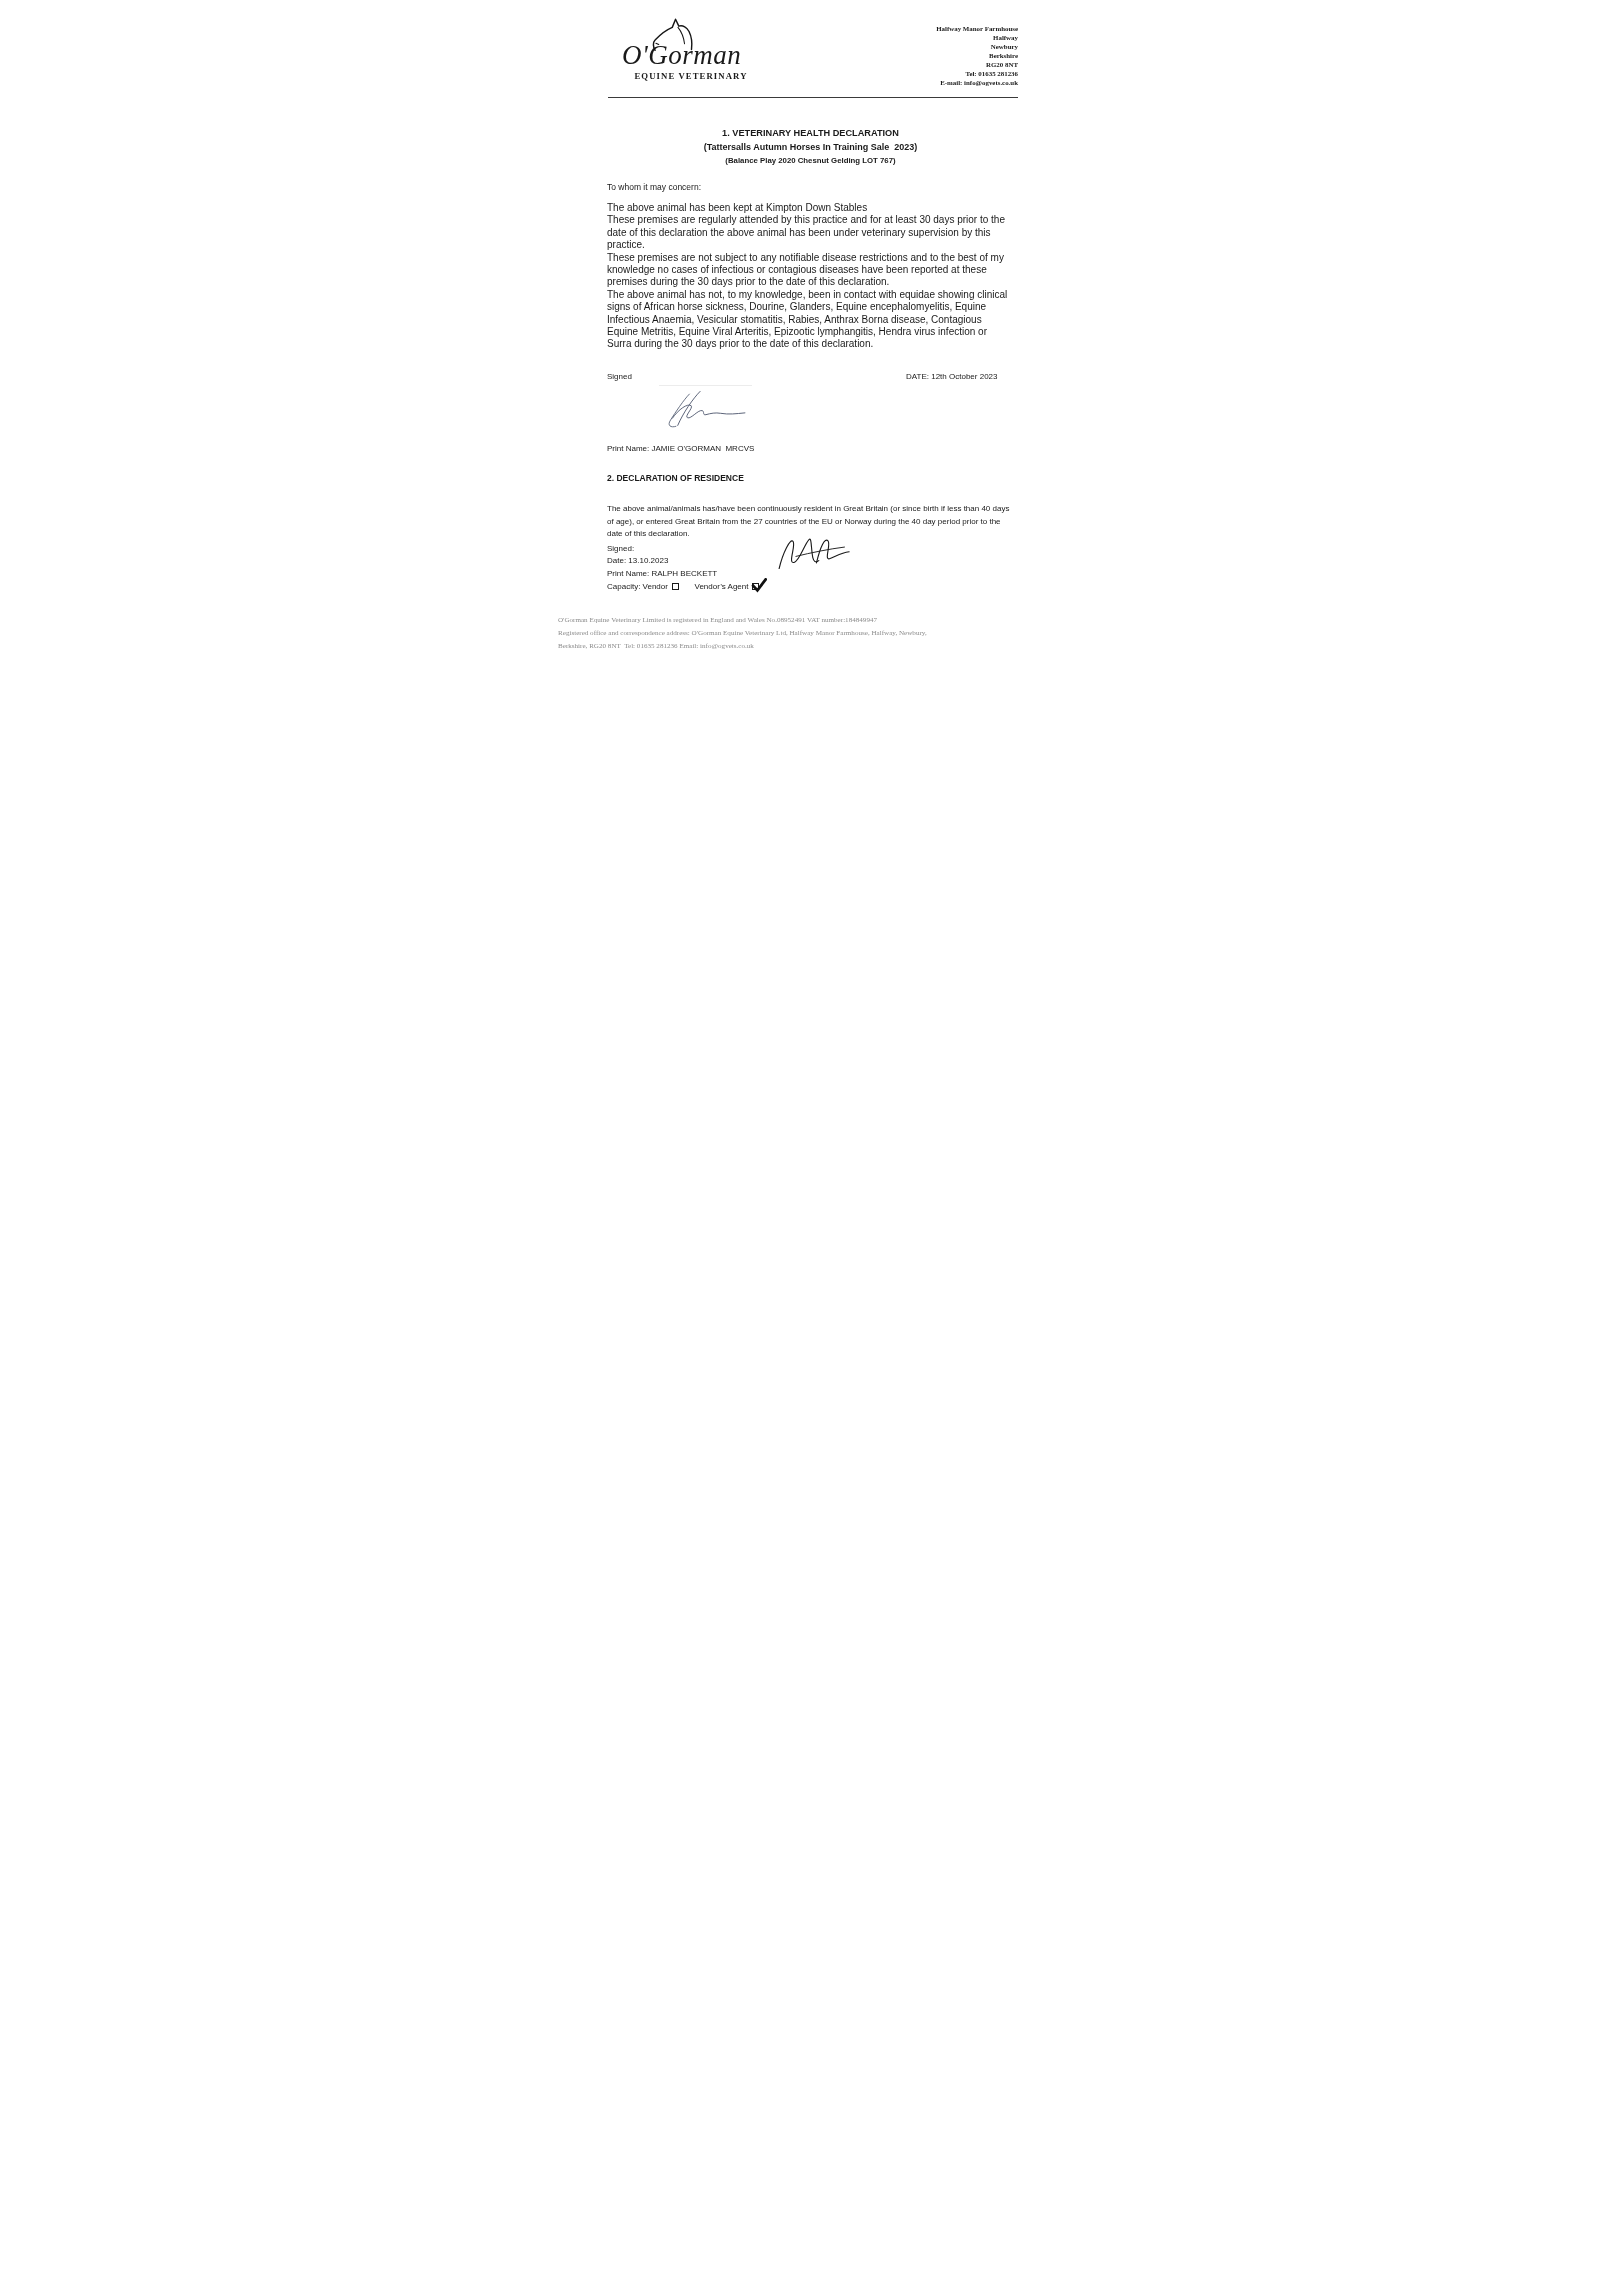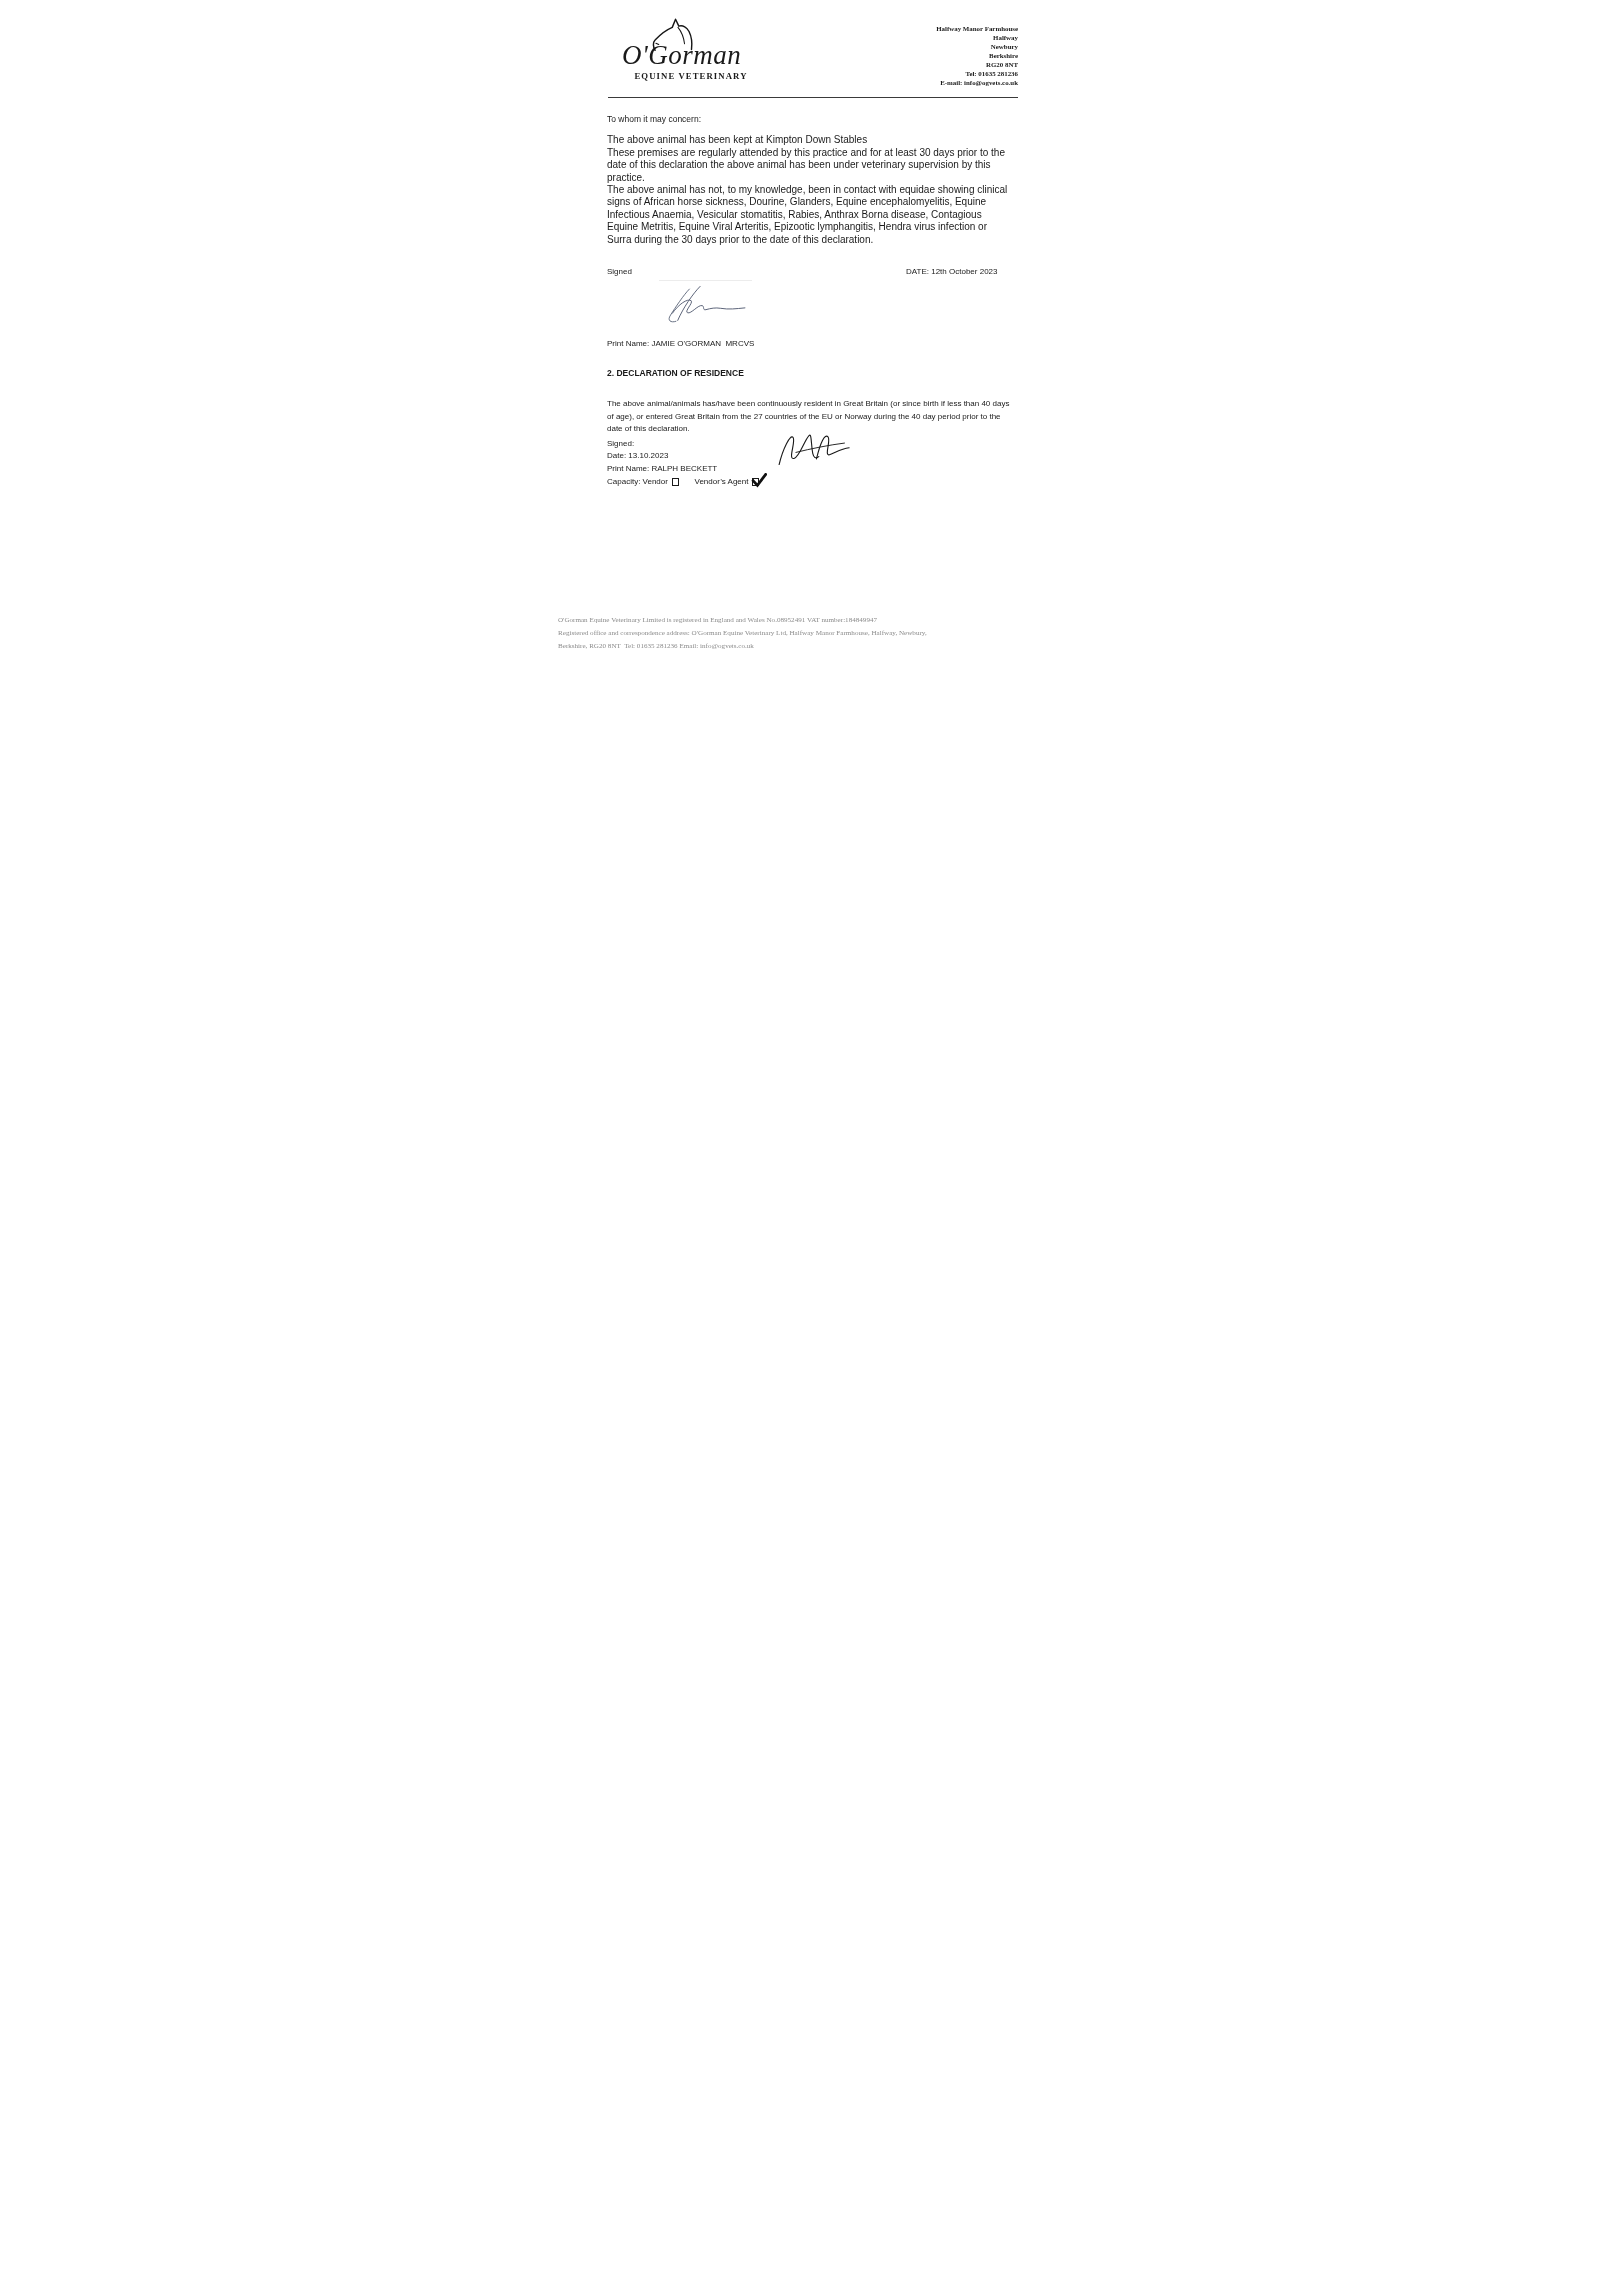--- a/index.html
+++ b/index.html
@@ -79,28 +79,34 @@
       <div data-bind="header.address_lines.2">Newbury</div>
       <div data-bind="header.address_lines.3">Berkshire</div>
       <div data-bind="header.address_lines.4">RG20 8NT</div>
       <div data-bind="header.address_lines.5">Tel: 01635 281236</div>
       <div data-bind="header.address_lines.6">E-mail: info@ogvets.co.uk</div>
     </div>
   </div>
 
   <div class="divider"></div>
 
+  <div class="title-block">
+    <div class="title-line1" data-bind="title.line1">1. VETERINARY HEALTH DECLARATION</div>
+    <div class="title-line2" data-bind="title.line2">(Tattersalls Autumn Horses In Training Sale  2023)</div>
+    <div class="title-line3" data-bind="title.line3">(Balance Play 2020 Chesnut Gelding LOT 767)</div>
+  </div>
 
   <div class="content">
 
     <div class="salutation" data-bind="declaration.salutation">To whom it may concern:</div>
 
     <div class="body-text">
       <div data-bind="declaration.lines.0">The above animal has been kept at Kimpton Down Stables</div>
       <div data-bind="declaration.lines.1">These premises are regularly attended by this practice and for at least 30 days prior to the date of this declaration the above animal has been under veterinary supervision by this practice.</div>
+      <div data-bind="declaration.lines.2">These premises are not subject to any notifiable disease restrictions and to the best of my knowledge no cases of infectious or contagious diseases have been reported at these premises during the 30 days prior to the date of this declaration.</div>
       <div data-bind="declaration.lines.3">The above animal has not, to my knowledge, been in contact with equidae showing clinical signs of African horse sickness, Dourine, Glanders, Equine encephalomyelitis, Equine Infectious Anaemia, Vesicular stomatitis, Rabies, Anthrax Borna disease, Contagious Equine Metritis, Equine Viral Arteritis, Epizootic lymphangitis, Hendra virus infection or Surra during the 30 days prior to the date of this declaration.</div>
     </div>
 
     <div class="signed-row">
       <span data-bind="declaration.signed_label">Signed</span>
       <span class="date-label" data-bind="declaration.date_label">DATE: 12th October 2023</span>
     </div>
 
     <div class="sig1-wrap">
       <svg viewBox="0 0 200 96" aria-hidden="true">

